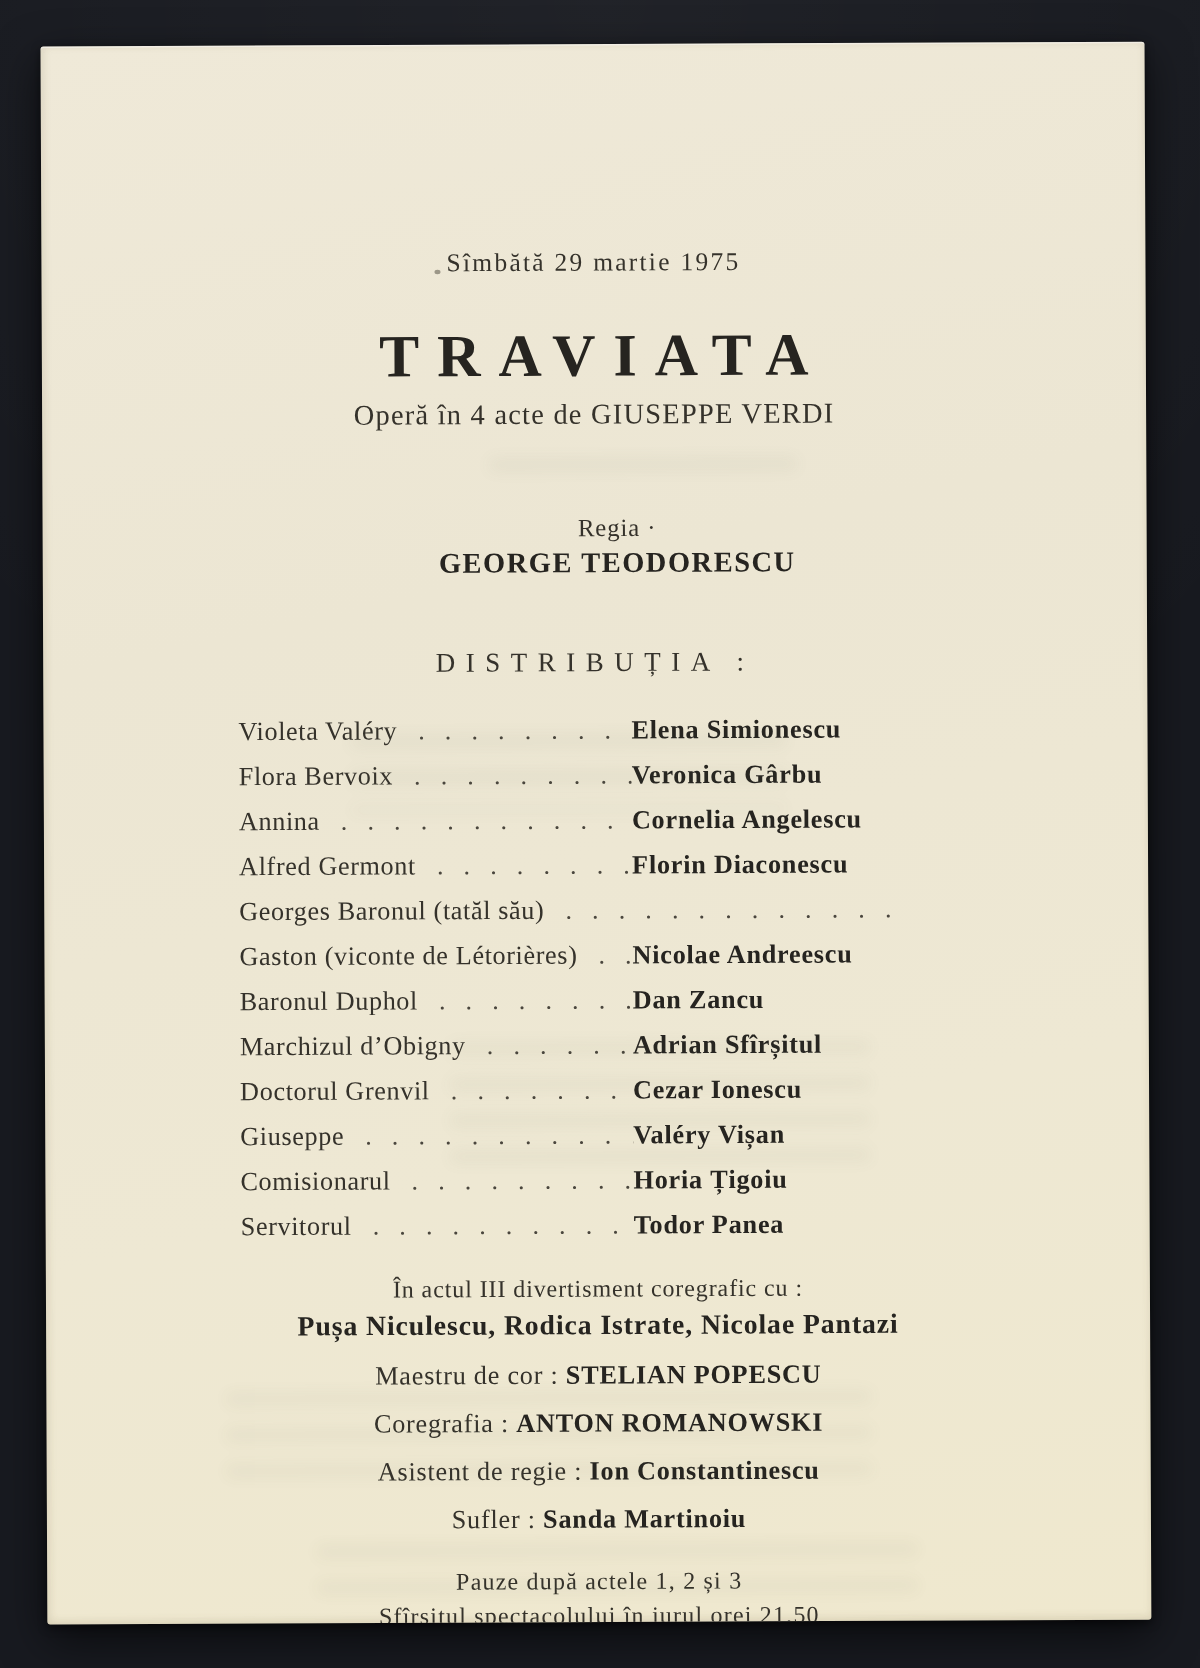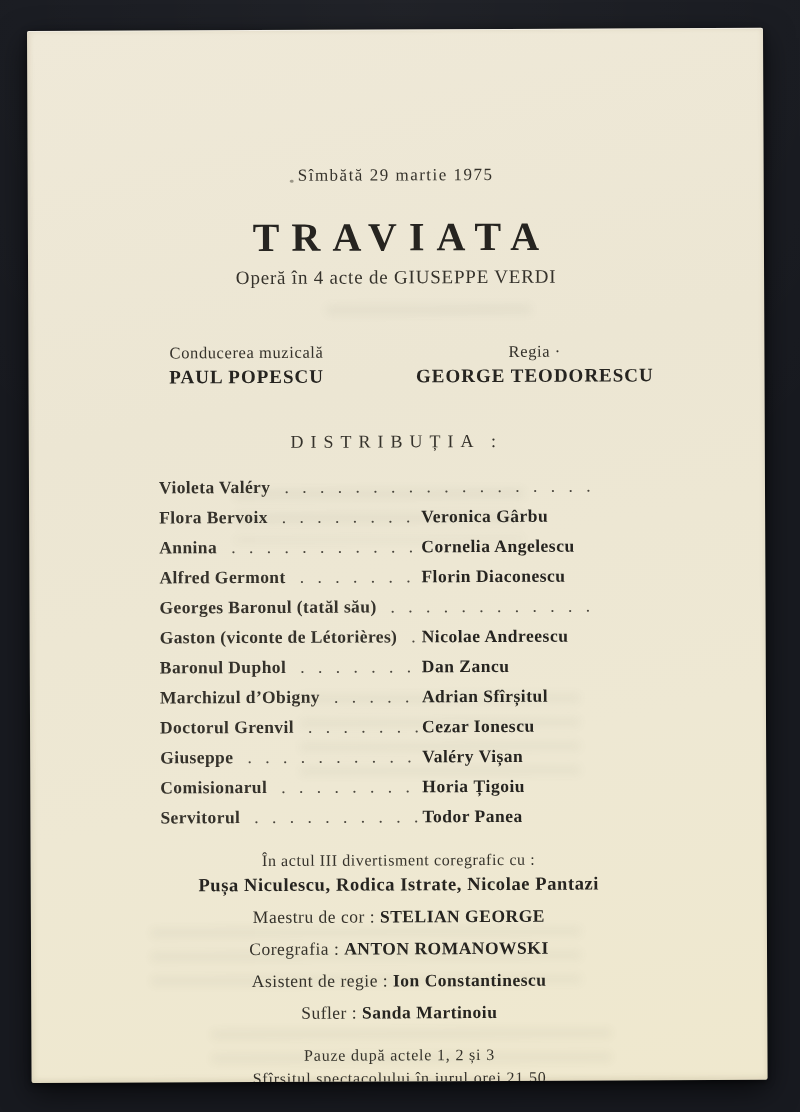--- a/index.html
+++ b/index.html
@@ -88,21 +88,21 @@
   .cast-table{
     margin:24px 0 0 130px;
     width:444px;
   }
   .cast-row{
     display:flex;
     align-items:baseline;
     height:30px;
     font-size:17.5px;
   }
-  .cast-role{white-space:nowrap;letter-spacing:.4px;font-weight:bold;}
+  .cast-role{white-space:nowrap;letter-spacing:.4px;}
   .leader{
     flex:1;
     overflow:hidden;
     white-space:nowrap;
     padding:0 8px 0 14px;
     letter-spacing:4.5px;
     color:#4a463d;
   }
   .cast-name{
     width:182px;
@@ -133,35 +133,32 @@
   <div class="speck" style="left:262px;top:150px;"></div>
 
   <div class="date-line">Sîmbătă 29 martie 1975</div>
 
   <h1 class="title">TRAVIATA</h1>
 
   <div class="subtitle">Operă în 4 acte de GIUSEPPE VERDI</div>
 
   <div class="credits">
     <div class="credit-block">
-      <div class="credit-label">Conducerea muzicală</div>
-      <div class="credit-name">PAUL POPESCU</div>
-    </div>
-    <div class="credit-block">
       <div class="credit-label">Regia ·</div>
       <div class="credit-name">GEORGE TEODORESCU</div>
     </div>
   </div>
 
   <div class="cast-heading">DISTRIBUȚIA :</div>
 
   <div class="cast-table">
     <div class="cast-row">
       <span class="cast-role">Violeta Valéry</span>
       <span class="leader">. . . . . . . . . . . . . . . . . . . . . . . . . .</span>
+      <span class="cast-name">Elena Simionescu</span>
     </div>
     <div class="cast-row">
       <span class="cast-role">Flora Bervoix</span>
       <span class="leader">. . . . . . . . . . . . . . . . . . . . . . . . . .</span>
       <span class="cast-name">Veronica Gârbu</span>
     </div>
     <div class="cast-row">
       <span class="cast-role">Annina</span>
       <span class="leader">. . . . . . . . . . . . . . . . . . . . . . . . . .</span>
       <span class="cast-name">Cornelia Angelescu</span>
@@ -210,21 +207,21 @@
       <span class="leader">. . . . . . . . . . . . . . . . . . . . . . . . . .</span>
       <span class="cast-name">Todor Panea</span>
     </div>
   </div>
 
   <div class="center-line divert-intro">În actul III divertisment coregrafic cu :</div>
   <div class="center-line dancers">Pușa Niculescu, Rodica Istrate, Nicolae Pantazi</div>
 
   <div class="center-line staff-line">
     <span class="staff-label">Maestru de cor :</span>
-    <span class="staff-name">STELIAN GEORGE</span>
+    <span class="staff-name">STELIAN POPESCU</span>
   </div>
   <div class="center-line staff-line">
     <span class="staff-label">Coregrafia :</span>
     <span class="staff-name">ANTON ROMANOWSKI</span>
   </div>
   <div class="center-line staff-line">
     <span class="staff-label">Asistent de regie :</span>
     <span class="staff-name">Ion Constantinescu</span>
   </div>
   <div class="center-line staff-line">

